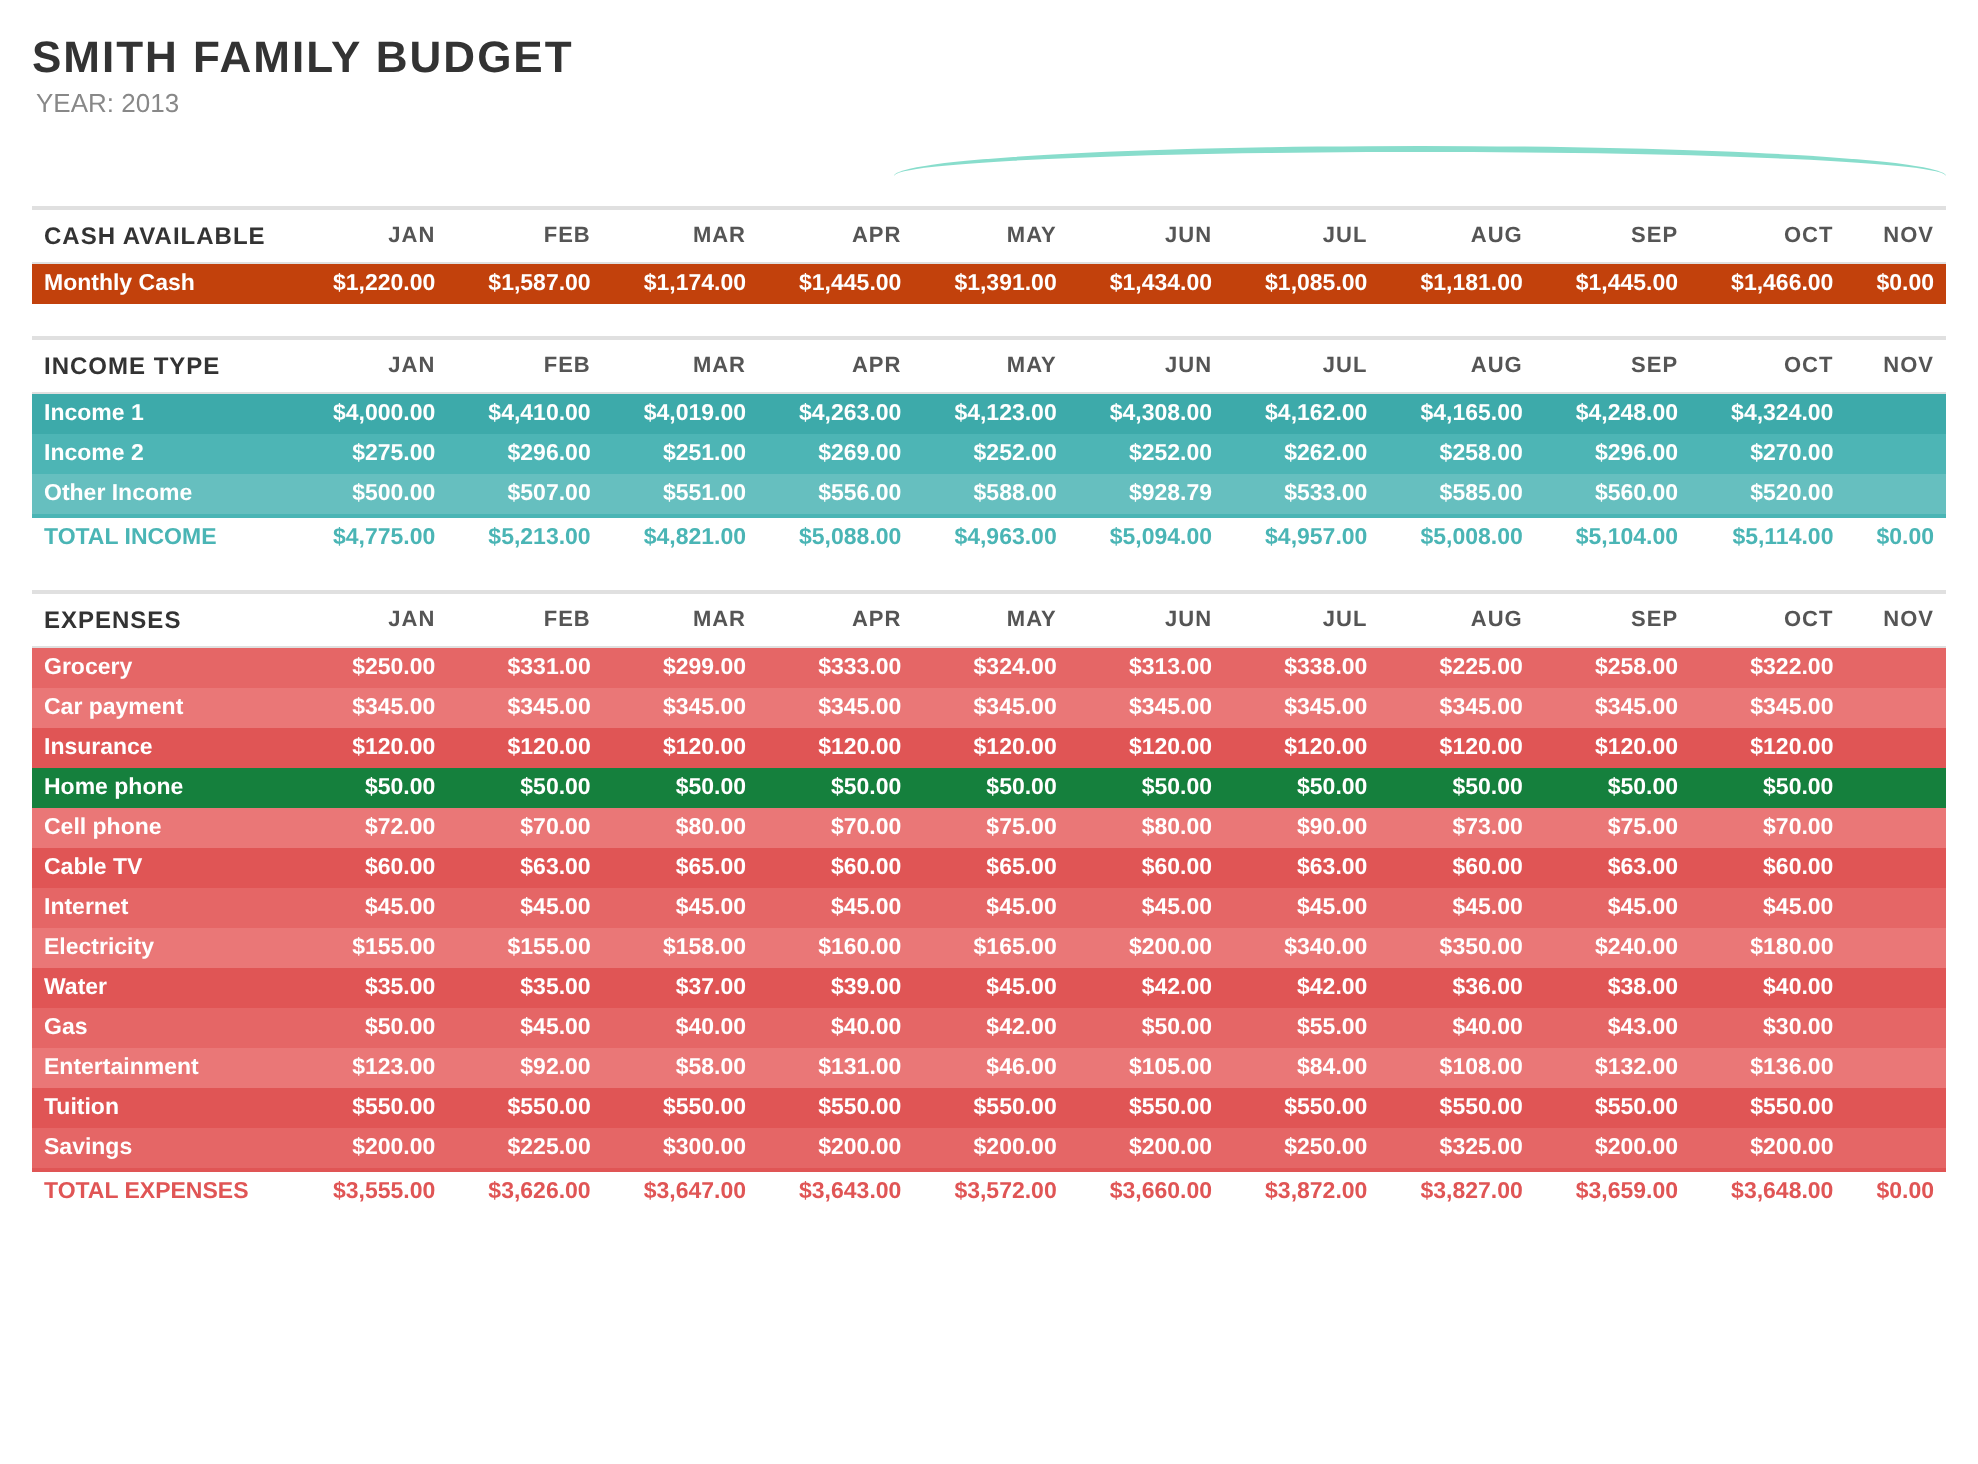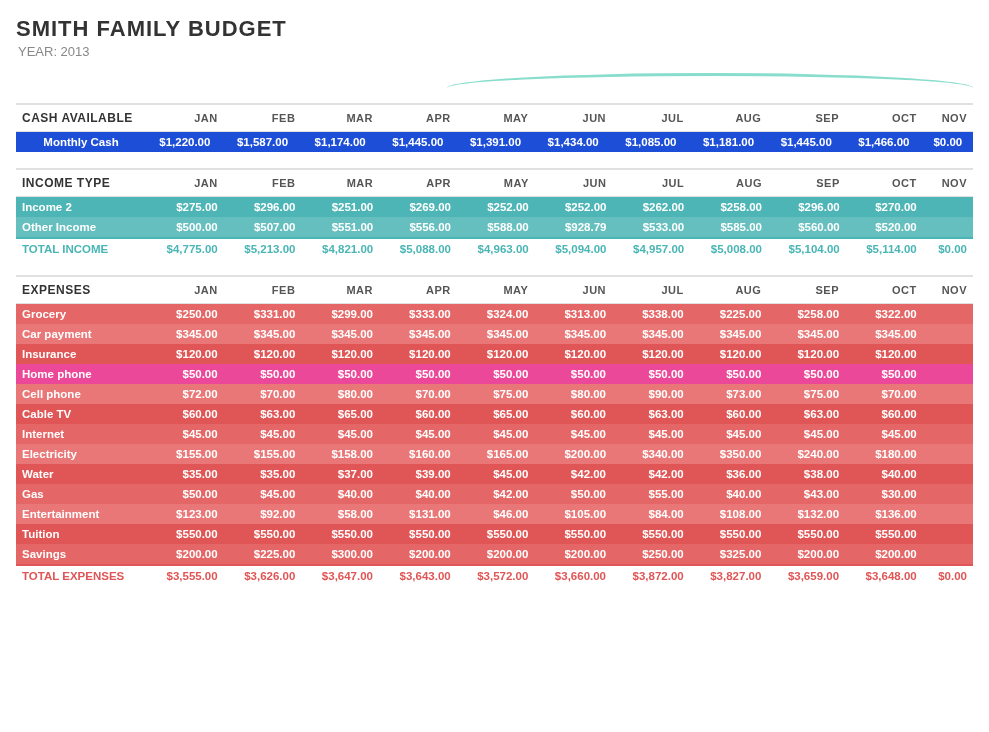--- a/index.html
+++ b/index.html
@@ -68,24 +68,23 @@
       color: #555;
       letter-spacing: 0.5px;
       padding-top: 6px;
       padding-bottom: 6px;
     }
     .section-header th:first-child {
       color: #333;
       font-size: 12px;
     }
     .orange-row td {
-      background: #1d4ed8;
+      background: #c2410c;
       color: #fff;
       font-weight: bold;
-      text-align: center;
     }
     .total-row td {
       color: #4ab5b5;
       font-weight: bold;
       border-top: 2px solid #4ab5b5;
     }
     .total-expenses-row td {
       color: #e05555;
       font-weight: bold;
       border-top: 2px solid #e05555;
@@ -147,20 +146,34 @@
         <th>MAY</th>
         <th>JUN</th>
         <th>JUL</th>
         <th>AUG</th>
         <th>SEP</th>
         <th>OCT</th>
         <th>NOV</th>
       </tr>
     </thead>
     <tbody id="income-tbody">
+    <tr style="background: rgb(61, 170, 170);">
+          <td style="color: rgb(255, 255, 255); font-weight: bold;">Income 1</td>
+          <td style="color: rgb(255, 255, 255); font-weight: bold;">$4,000.00</td>
+          <td style="color: rgb(255, 255, 255); font-weight: bold;">$4,410.00</td>
+          <td style="color: rgb(255, 255, 255); font-weight: bold;">$4,019.00</td>
+          <td style="color: rgb(255, 255, 255); font-weight: bold;">$4,263.00</td>
+          <td style="color: rgb(255, 255, 255); font-weight: bold;">$4,123.00</td>
+          <td style="color: rgb(255, 255, 255); font-weight: bold;">$4,308.00</td>
+          <td style="color: rgb(255, 255, 255); font-weight: bold;">$4,162.00</td>
+          <td style="color: rgb(255, 255, 255); font-weight: bold;">$4,165.00</td>
+          <td style="color: rgb(255, 255, 255); font-weight: bold;">$4,248.00</td>
+          <td style="color: rgb(255, 255, 255); font-weight: bold;">$4,324.00</td>
+          <td style="color: rgb(255, 255, 255); font-weight: bold;"></td>
+        </tr>
         <tr style="background: rgb(77, 181, 181);">
           <td style="color: rgb(255, 255, 255); font-weight: bold;">Income 2</td>
           <td style="color: rgb(255, 255, 255); font-weight: bold;">$275.00</td>
           <td style="color: rgb(255, 255, 255); font-weight: bold;">$296.00</td>
           <td style="color: rgb(255, 255, 255); font-weight: bold;">$251.00</td>
           <td style="color: rgb(255, 255, 255); font-weight: bold;">$269.00</td>
           <td style="color: rgb(255, 255, 255); font-weight: bold;">$252.00</td>
           <td style="color: rgb(255, 255, 255); font-weight: bold;">$252.00</td>
           <td style="color: rgb(255, 255, 255); font-weight: bold;">$262.00</td>
           <td style="color: rgb(255, 255, 255); font-weight: bold;">$258.00</td>
@@ -252,21 +265,21 @@
           <td style="color: rgb(255, 255, 255); font-weight: bold;">$120.00</td>
           <td style="color: rgb(255, 255, 255); font-weight: bold;">$120.00</td>
           <td style="color: rgb(255, 255, 255); font-weight: bold;">$120.00</td>
           <td style="color: rgb(255, 255, 255); font-weight: bold;">$120.00</td>
           <td style="color: rgb(255, 255, 255); font-weight: bold;">$120.00</td>
           <td style="color: rgb(255, 255, 255); font-weight: bold;">$120.00</td>
           <td style="color: rgb(255, 255, 255); font-weight: bold;">$120.00</td>
           <td style="color: rgb(255, 255, 255); font-weight: bold;">$120.00</td>
           <td style="color: rgb(255, 255, 255); font-weight: bold;"></td>
         </tr>
-        <tr style="background: #ec4899;">
+        <tr style="background: #15803d;">
           <td style="color: rgb(255, 255, 255); font-weight: bold;">Home phone</td>
           <td style="color: rgb(255, 255, 255); font-weight: bold;">$50.00</td>
           <td style="color: rgb(255, 255, 255); font-weight: bold;">$50.00</td>
           <td style="color: rgb(255, 255, 255); font-weight: bold;">$50.00</td>
           <td style="color: rgb(255, 255, 255); font-weight: bold;">$50.00</td>
           <td style="color: rgb(255, 255, 255); font-weight: bold;">$50.00</td>
           <td style="color: rgb(255, 255, 255); font-weight: bold;">$50.00</td>
           <td style="color: rgb(255, 255, 255); font-weight: bold;">$50.00</td>
           <td style="color: rgb(255, 255, 255); font-weight: bold;">$50.00</td>
           <td style="color: rgb(255, 255, 255); font-weight: bold;">$50.00</td>

